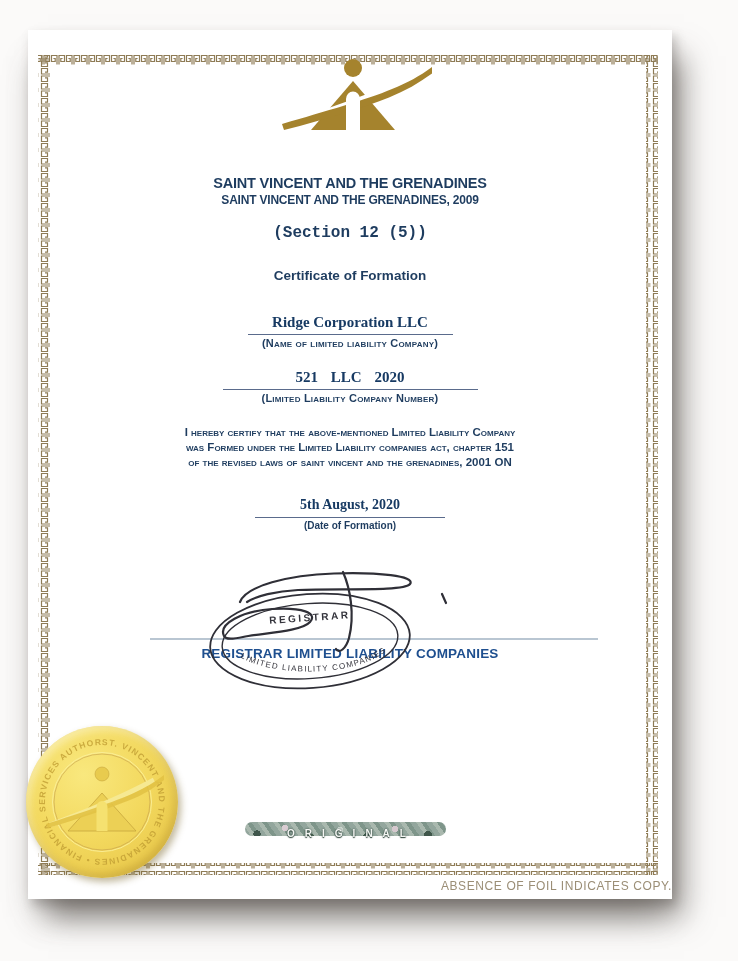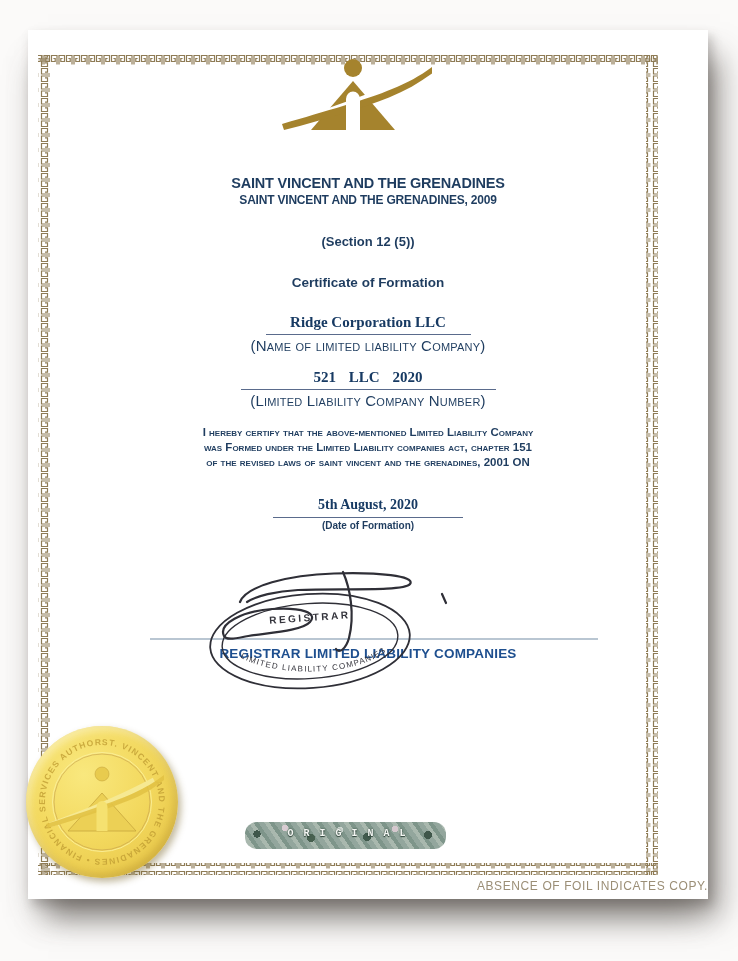--- a/index.html
+++ b/index.html
@@ -1,64 +1,64 @@
 <!DOCTYPE html>
 <html><head>
 <meta charset="utf-8">
 <style>
   html,body{margin:0;padding:0;background:#fbfaf9;}
   .stage{position:relative;width:738px;height:961px;background:#fbfaf9;overflow:hidden;
          font-family:"Liberation Sans",sans-serif;}
   .page{position:absolute;left:28px;top:30px;width:644px;height:869px;background:#ffffff;
         box-shadow:16px 22px 28px -4px rgba(75,70,64,.5), 4px 6px 10px rgba(75,70,64,.28),
-                   0 24px 32px -10px rgba(75,70,64,.4);padding-left:36px;}
+                   0 24px 32px -10px rgba(75,70,64,.4);}
   .frame{position:absolute;left:0;top:0;}
   .logo{position:absolute;left:254px;top:28px;}
   .header{position:absolute;left:0;top:144px;width:100%;text-align:center;color:#1e3c5f;}
   .country{font-size:14.5px;font-weight:bold;letter-spacing:-.2px;line-height:19px;}
   .act{font-size:12px;font-weight:bold;letter-spacing:-.2px;line-height:15px;}
-  .section{margin-top:26px;font-size:13px;font-weight:bold;}
+  .section{margin-top:16px;font-size:16px;font-weight:bold;font-family:Liberation Mono, monospace;}
   .cert-title{margin-top:26px;font-size:13.5px;font-weight:bold;}
   .field{position:absolute;left:0;width:100%;text-align:center;color:#1e3c5f;}
   .f-name{top:283px;text-align:center;}
   .f-num{top:338px;}
   .f-date{top:466px;}
   .value{font-family:"Liberation Serif","DejaVu Serif",serif;font-weight:bold;
          font-size:15px;color:#173a63;line-height:18px;}
   .num{word-spacing:9px;}
   .date-val{font-size:14px;}
   .rule{height:1px;background:#5a6b8c;margin:3px auto 2px;}
   .w205{width:205px;} .w255{width:255px;} .w190{width:190px;}
-  .label{font-size:15px;font-weight:normal;font-variant:small-caps;letter-spacing:.2px;}
+  .label{font-size:11px;font-weight:bold;font-variant:small-caps;letter-spacing:.2px;}
   .label-plain{font-size:10px;font-weight:bold;}
   .certify{position:absolute;left:0;top:395px;width:100%;text-align:center;color:#1e3c5f;
            font-size:11.5px;font-weight:bold;font-variant:small-caps;line-height:15px;}
   .sig-line{position:absolute;left:122px;top:608px;width:448px;height:2px;background:#b9c6d2;z-index:1;}
   .reg-title{position:absolute;left:0;top:616px;width:100%;text-align:center;z-index:2;
              font-size:13.5px;font-weight:bold;color:#1e4f8f;letter-spacing:.2px;}
   .sig{position:absolute;left:122px;top:500px;z-index:3;}
   .seal{position:absolute;left:-2px;top:696px;width:152px;height:152px;border-radius:50%;z-index:4;
         background:radial-gradient(circle at 38% 32%, #f9e87e, #f3d95f 45%, #eccd50 72%, #dfbc41 100%);
         box-shadow:3px 4px 7px rgba(120,100,40,.45), inset -3px -4px 8px rgba(160,122,30,.35),
                    inset 3px 4px 8px rgba(255,250,212,.65);}
   .seal svg{position:absolute;left:0;top:0;}
-  .foil{position:absolute;left:217px;top:792px;width:201px;height:27px;border-radius:12px;z-index:5;
+  .foil{position:absolute;left:217px;top:792px;width:201px;height:14px;border-radius:12px;z-index:5;
         background-color:#8fa39c;
         background-image:
           radial-gradient(9px 9px at 12px 12px, #3f564b 40%, transparent 42%),
           radial-gradient(8px 8px at 40px 6px,  #d9ccd2 40%, transparent 42%),
           radial-gradient(10px 10px at 66px 16px, #47604f 40%, transparent 42%),
           radial-gradient(8px 8px at 95px 8px,  #cfd8d2 40%, transparent 42%),
           radial-gradient(10px 10px at 122px 15px, #415a4d 40%, transparent 42%),
           radial-gradient(8px 8px at 150px 7px, #d5c8ce 40%, transparent 42%),
           radial-gradient(10px 10px at 183px 13px, #3f564a 40%, transparent 42%),
           repeating-linear-gradient(55deg, #93a69d 0 5px, #a9b8ae 5px 9px, #7e958a 9px 13px);
         color:#f4f6f3;font-size:10px;font-weight:bold;letter-spacing:10px;text-indent:12px;
         text-align:center;line-height:23px;
-        text-shadow:0 0 2px #2c4238, 0 1px 1px #2c4238;font-family:Liberation Mono, monospace;}
+        text-shadow:0 0 2px #2c4238, 0 1px 1px #2c4238;}
   .footnote{position:absolute;left:0;top:849px;width:100%;text-align:right;
             font-size:12px;color:#9b8e76;letter-spacing:.6px;}
 </style>
 </head>
 <body>
 
 <div class="stage">
   <div class="page">
 
     <svg class="frame" width="644" height="869" viewBox="0 0 644 869">

